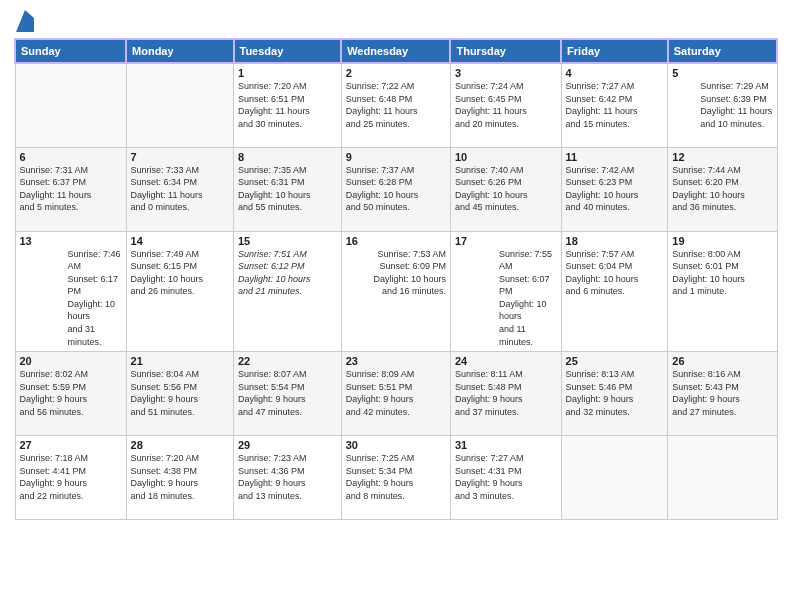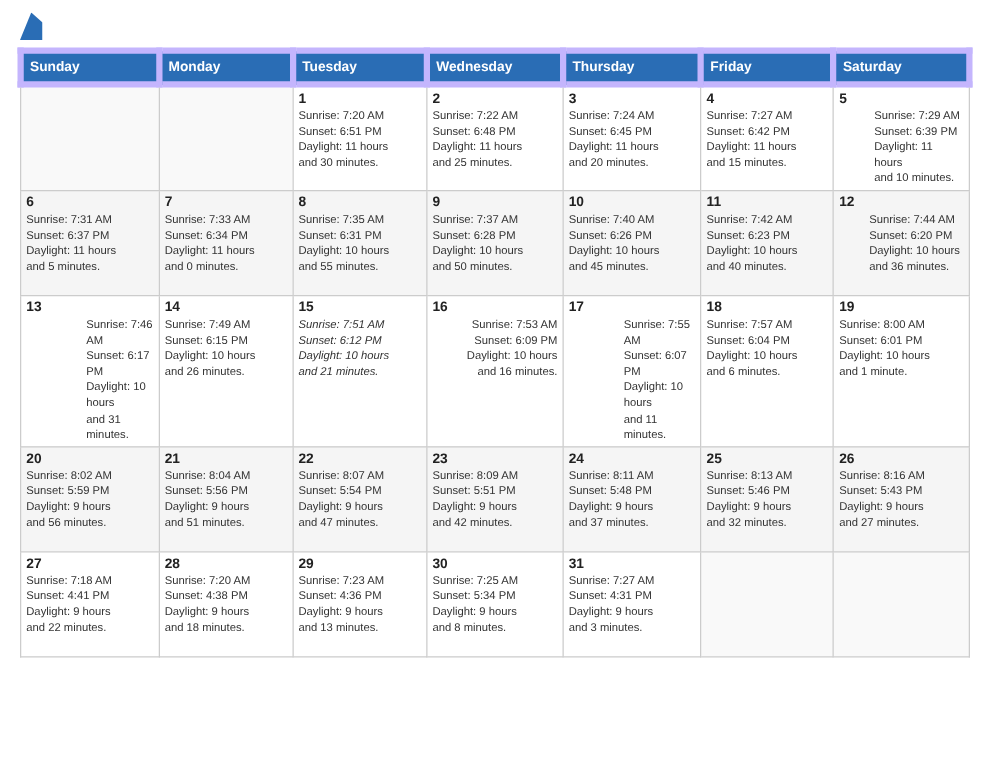--- a/index.html
+++ b/index.html
@@ -57,21 +57,21 @@
       border-collapse: collapse;
       font-size: 9.5px;
     }
     .calendar-table thead tr th {
       background-color: #2a6db5;
       color: #fff;
       text-align: left;
       padding: 5px 5px;
       font-size: 11px;
       font-weight: bold;
-      border: 5px solid #c4b5fd;
+      border: 2px solid #c4b5fd;
     }
     .calendar-table tbody tr td {
       border: 1px solid #ccc;
       vertical-align: top;
       padding: 3px 4px;
       width: 113px;
       height: 84px;
       background: #fff;
     }
     .calendar-table tbody tr:nth-child(even) td {
@@ -203,21 +203,21 @@
           </td>
           <td>
             <span class="day-number">11</span>
             <div class="day-info" style="white-space: pre-line;">Sunrise: 7:42 AM
 Sunset: 6:23 PM
 Daylight: 10 hours
 and 40 minutes.</div>
           </td>
           <td>
             <span class="day-number">12</span>
-            <div class="day-info" style="white-space: pre-line; margin-left: 24px;">Sunrise: 7:44 AM
+            <div class="day-info" style="white-space: pre-line;">Sunrise: 7:44 AM
 Sunset: 6:20 PM
 Daylight: 10 hours
 and 36 minutes.</div>
           </td>
         </tr>
         <tr>
           <td>
             <span class="day-number">13</span>
             <div class="day-info" style="white-space: pre-line; margin-left: 48px;">Sunrise: 7:46 AM
 Sunset: 6:17 PM

